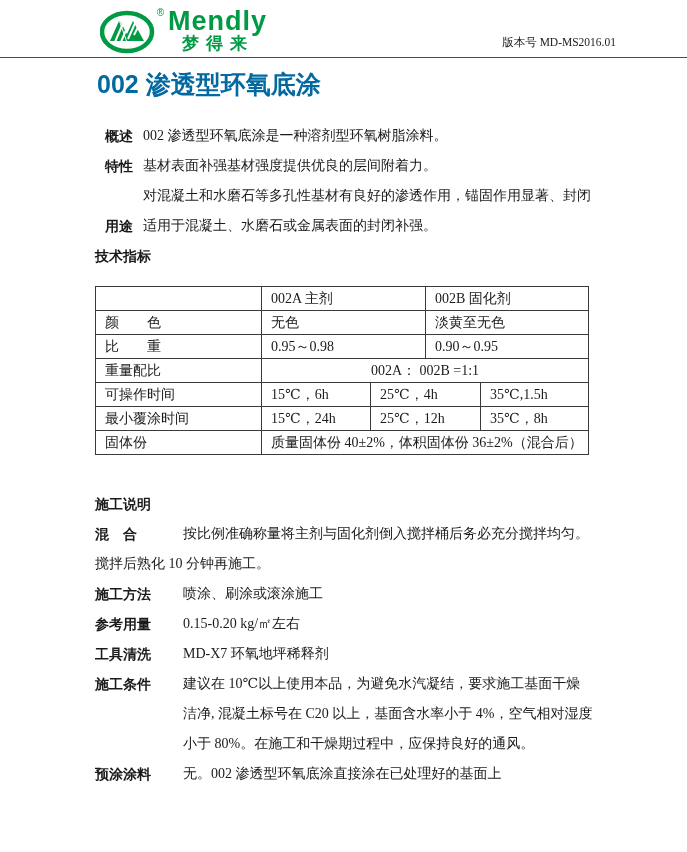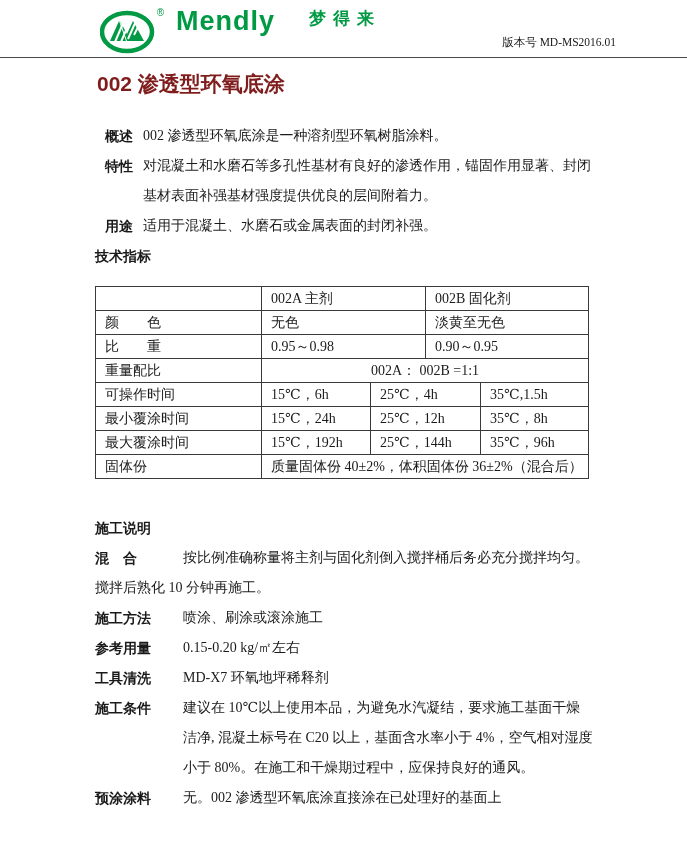--- a/index.html
+++ b/index.html
@@ -31,21 +31,21 @@
   }
   .logo-oval-wrap { position: relative; width: 60px; height: 46px; }
   .logo-reg {
     position: absolute;
     right: -4px;
     top: -2px;
     font-size: 10px;
     color: #009944;
     font-family: "Liberation Sans", sans-serif;
   }
-  .logo-text { margin-left: 16px; display: flex; flex-direction: row; gap: 20px; }
+  .logo-text { margin-left: 8px; display: flex; flex-direction: column; }
   .logo-brand {
     font-family: "Liberation Sans", "DejaVu Sans", sans-serif;
     font-weight: bold;
     font-size: 27px;
     line-height: 25px;
     color: #009944;
     letter-spacing: 1px;
   }
   .logo-brand-cn {
     font-family: "Liberation Sans", "DejaVu Sans", sans-serif;
@@ -63,23 +63,23 @@
     font-size: 11.5px;
     color: #1a1a1a;
     font-family: "Liberation Serif", serif;
   }
 
   
   .doc-title {
     margin: 11px 0 0 97px;
     font-family: "Liberation Sans", "DejaVu Sans", sans-serif;
     font-weight: bold;
-    font-size: 21px;
+    font-size: 25px;
     line-height: 30px;
-    color: #7f1d1d;
+    color: #0369a1;
   }
 
   
   .intro { margin: 22px 0 0 95px; width: 500px; }
   .intro-row { display: flex; line-height: 30px; }
   .intro-label {
     flex: 0 0 48px;
     font-family: "Liberation Sans", sans-serif;
     font-weight: bold;
     text-align: center;
@@ -154,22 +154,22 @@
   <h1 class="doc-title">002 渗透型环氧底涂</h1>
 
   <div class="intro">
     <div class="intro-row">
       <span class="intro-label">概述</span>
       <span class="intro-body">002 渗透型环氧底涂是一种溶剂型环氧树脂涂料。</span>
     </div>
     <div class="intro-row">
       <span class="intro-label">特性</span>
       <span class="intro-body">
+        <span style="display:block;">基材表面补强基材强度提供优良的层间附着力。</span>
         <span style="display:block;">对混凝土和水磨石等多孔性基材有良好的渗透作用，锚固作用显著、封闭</span>
-        <span style="display:block;">基材表面补强基材强度提供优良的层间附着力。</span>
       </span>
     </div>
     <div class="intro-row">
       <span class="intro-label">用途</span>
       <span class="intro-body">适用于混凝土、水磨石或金属表面的封闭补强。</span>
     </div>
     <div class="intro-heading">技术指标</div>
   </div>
 
   <table class="spec-table">
@@ -206,26 +206,20 @@
         <td colspan="2">25℃，4h</td>
         <td>35℃,1.5h</td>
       </tr>
       <tr>
         <td>最小覆涂时间</td>
         <td>15℃，24h</td>
         <td colspan="2">25℃，12h</td>
         <td>35℃，8h</td>
       </tr>
       <tr>
-        <td>最大覆涂时间</td>
-        <td>15℃，192h</td>
-        <td colspan="2">25℃，144h</td>
-        <td>35℃，96h</td>
-      </tr>
-      <tr>
         <td>固体份</td>
         <td colspan="4">质量固体份 40±2%，体积固体份 36±2%（混合后）</td>
       </tr>
     </tbody>
   </table>
 
   <div class="construction">
     <div class="cons-heading">施工说明</div>
 
     <div class="cons-row">

